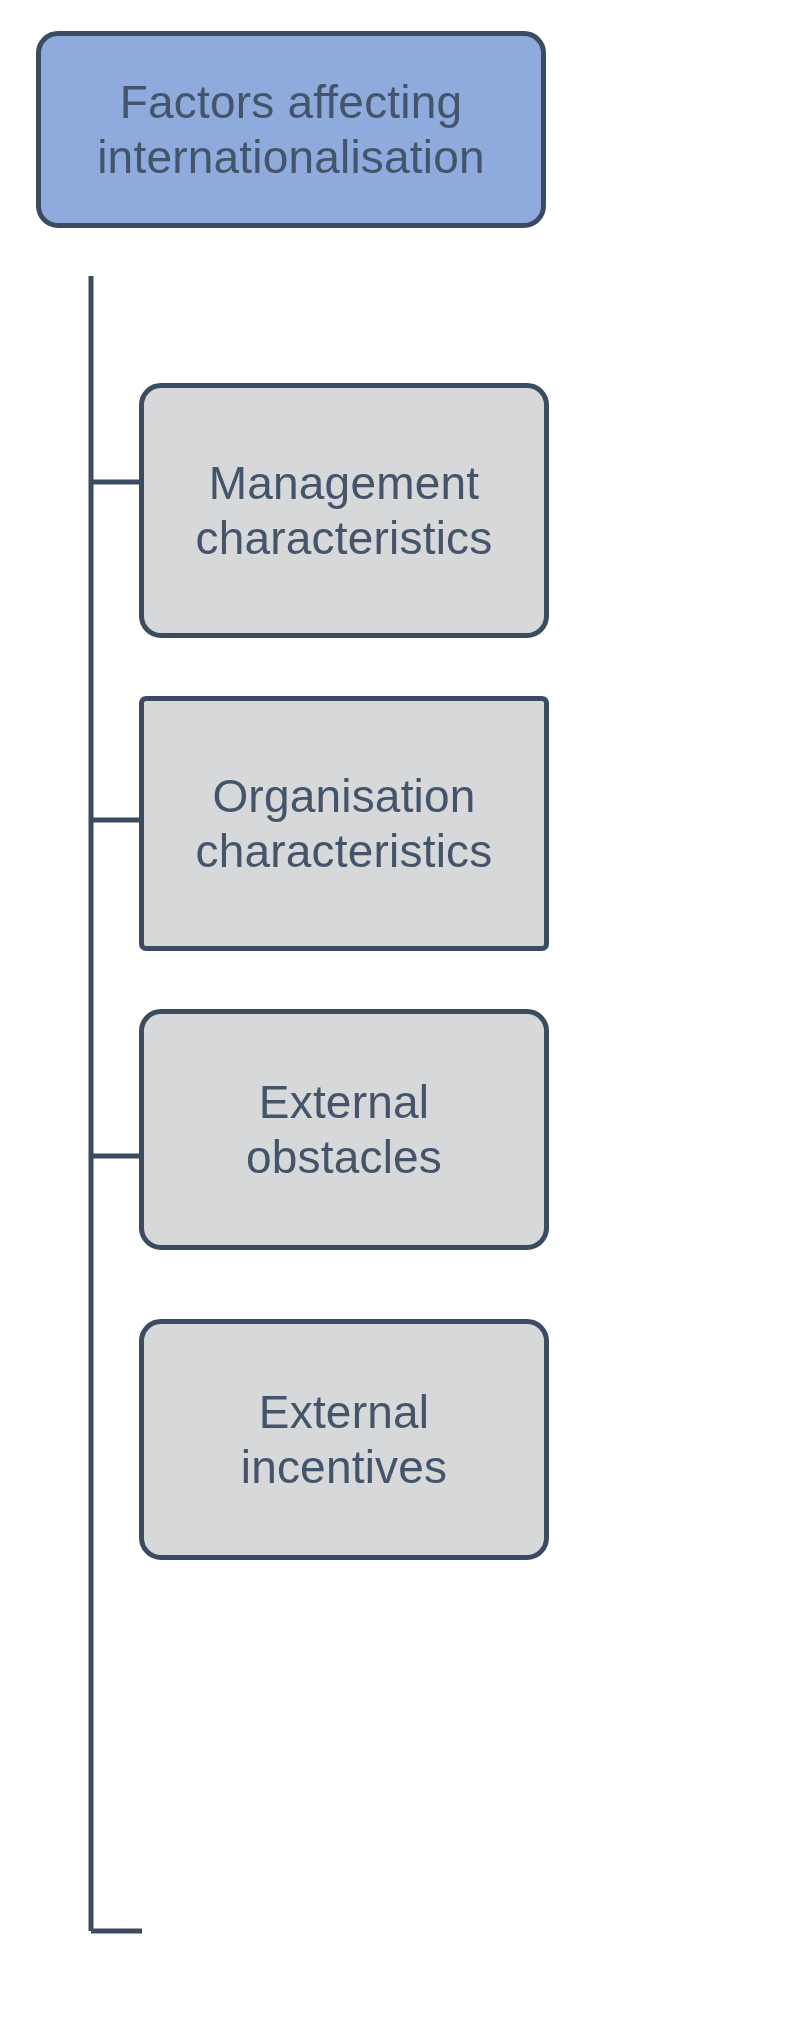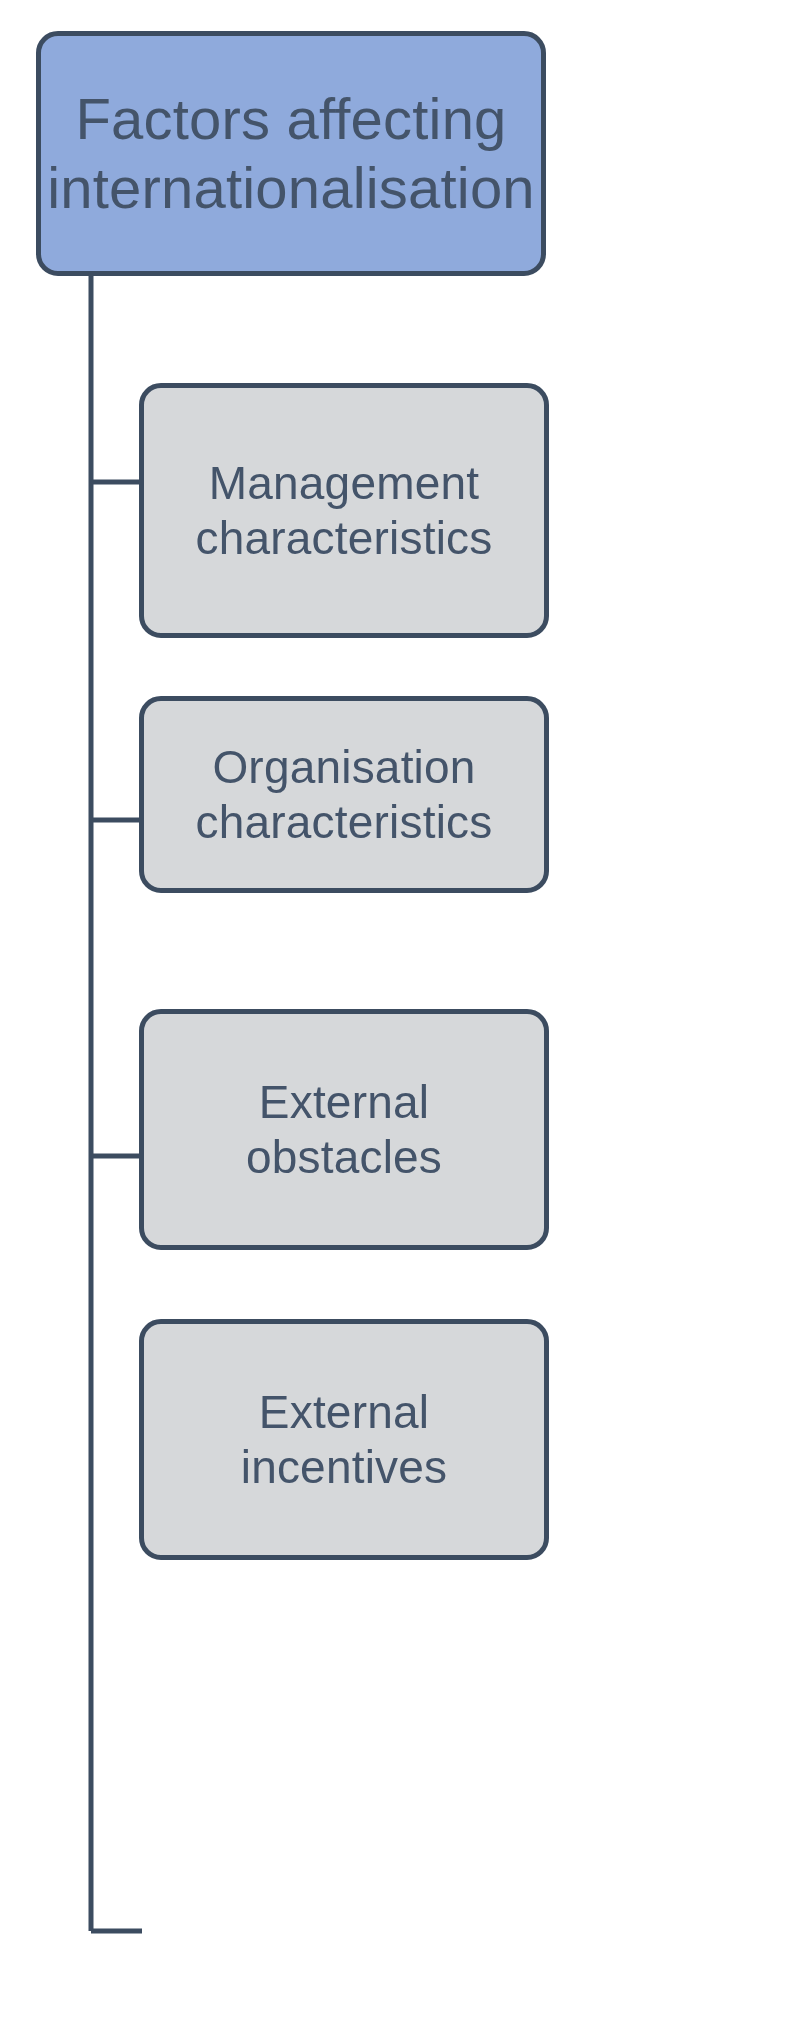--- a/index.html
+++ b/index.html
@@ -30,33 +30,33 @@
     color: #44546A;
     line-height: 1.18;
     letter-spacing: 0.2px;
     padding: 4px 14px;
     white-space: pre-line;
   }
   .node-root {
     left: 36px;
     top: 31px;
     width: 510px;
-    height: 245px;
+    height: 197px;
     background: #8FAADC;
-    font-size: 58px;
+    font-size: 46px;
   }
   .node-child {
     background: #D6D8DA;
     font-size: 46px;
     left: 139px;
     width: 410px;
     margin-top: 44px;
   }
   #node-management   { top: 339px;  height: 255px; }
-  #node-organisation { top: 652px;  height: 197px; }
+  #node-organisation { top: 652px;  height: 255px; border-radius: 7px; }
   #node-external-obstacles  { top: 965px;  height: 241px; }
   #node-external-incentives { top: 1275px; height: 241px; }
   .svg-layer {
     position: absolute;
     left: 0;
     top: 0;
     width: 786px;
     height: 2029px;
     pointer-events: none;
   }

